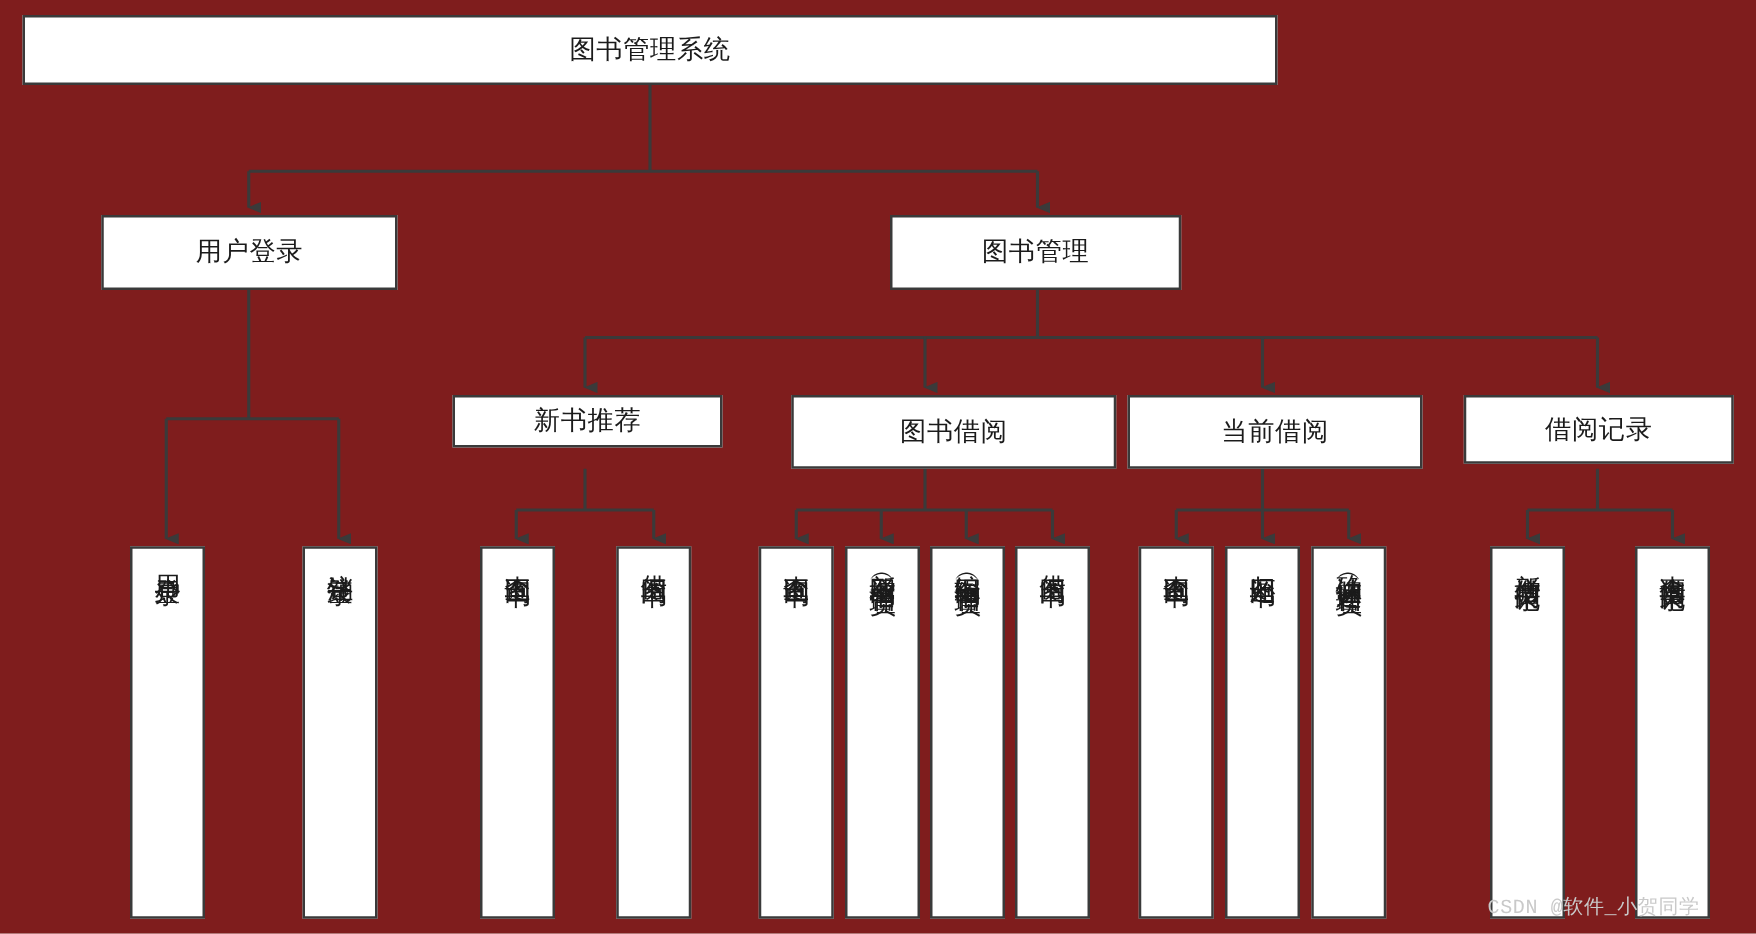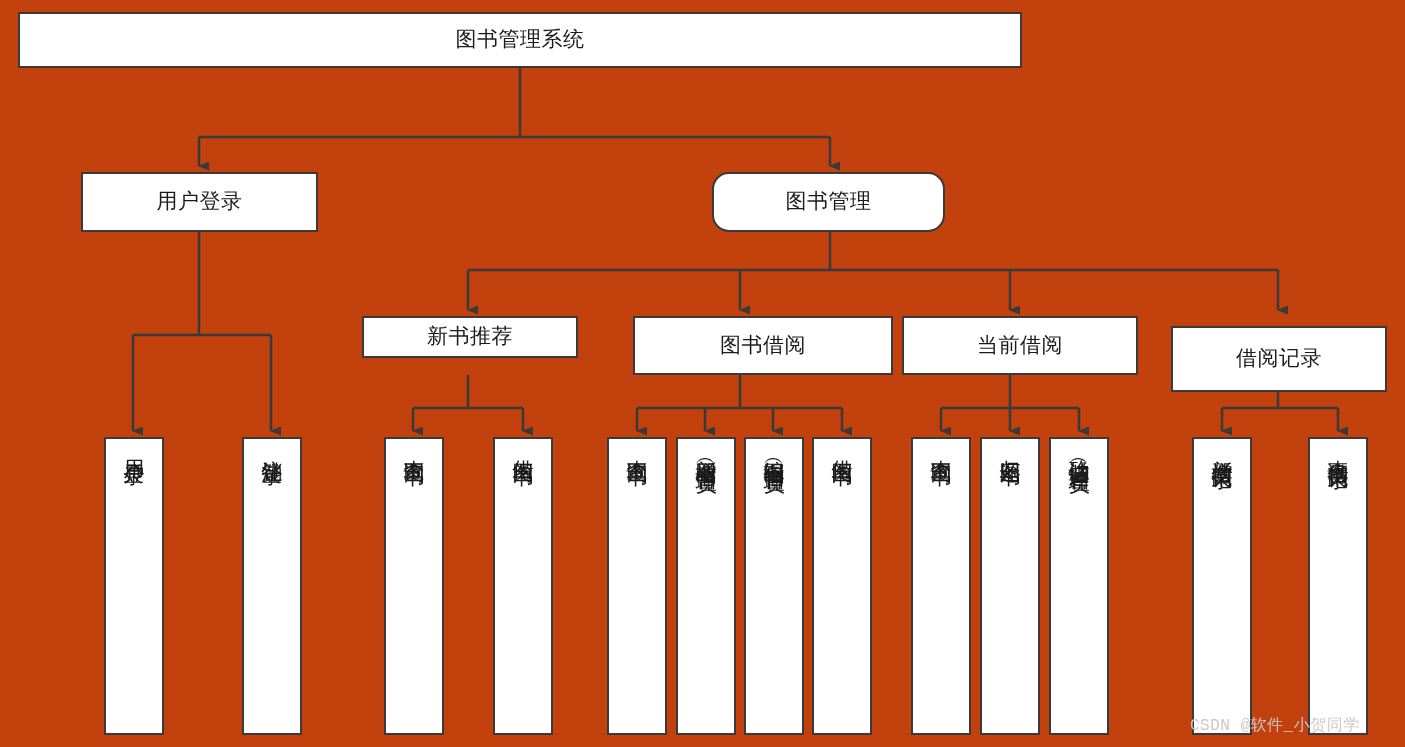--- a/index.html
+++ b/index.html
@@ -8,21 +8,21 @@
     padding: 0;
     background: #ffffff;
   }
   body {
     font-family: "DejaVu Sans", "Liberation Sans", sans-serif;
   }
   #canvas {
     position: relative;
     width: 1405px;
     height: 747px;
-    background: #c2410c;
+    background: #7f1d1d;
     overflow: hidden;
   }
   #edges {
     position: absolute;
     left: 0;
     top: 0;
     width: 1405px;
     height: 747px;
   }
   .node {
@@ -128,34 +128,34 @@
     </g>
   </svg>
 
   <div class="node horiz root" style="left:18px; top:12px; width:1004px; height:56px;">
     <span class="label">图书管理系统</span>
   </div>
 
   <div class="node horiz" style="left:81px; top:172px; width:237px; height:60px;">
     <span class="label">用户登录</span>
   </div>
-  <div class="node horiz" style="left:712px; top:172px; width:233px; height:60px;border-radius:17px;">
+  <div class="node horiz" style="left:712px; top:172px; width:233px; height:60px;">
     <span class="label">图书管理</span>
   </div>
 
   <div class="node horiz" style="left:362px; top:316px; width:216px; height:42px;">
     <span class="label">新书推荐</span>
   </div>
   <div class="node horiz" style="left:633px; top:316px; width:260px; height:59px;">
     <span class="label">图书借阅</span>
   </div>
   <div class="node horiz" style="left:902px; top:316px; width:236px; height:59px;">
     <span class="label">当前借阅</span>
   </div>
-  <div class="node horiz" style="left:1171px; top:316px; width:216px; height:66px;margin-top:10px;">
+  <div class="node horiz" style="left:1171px; top:316px; width:216px; height:55px;">
     <span class="label">借阅记录</span>
   </div>
 
   <div class="node leaf" style="left:104px; top:437px; width:60px; height:298px;">
     <span class="label">用户登录</span>
   </div>
   <div class="node leaf" style="left:242px; top:437px; width:60px; height:298px;">
     <span class="label">注销登录</span>
   </div>
 

